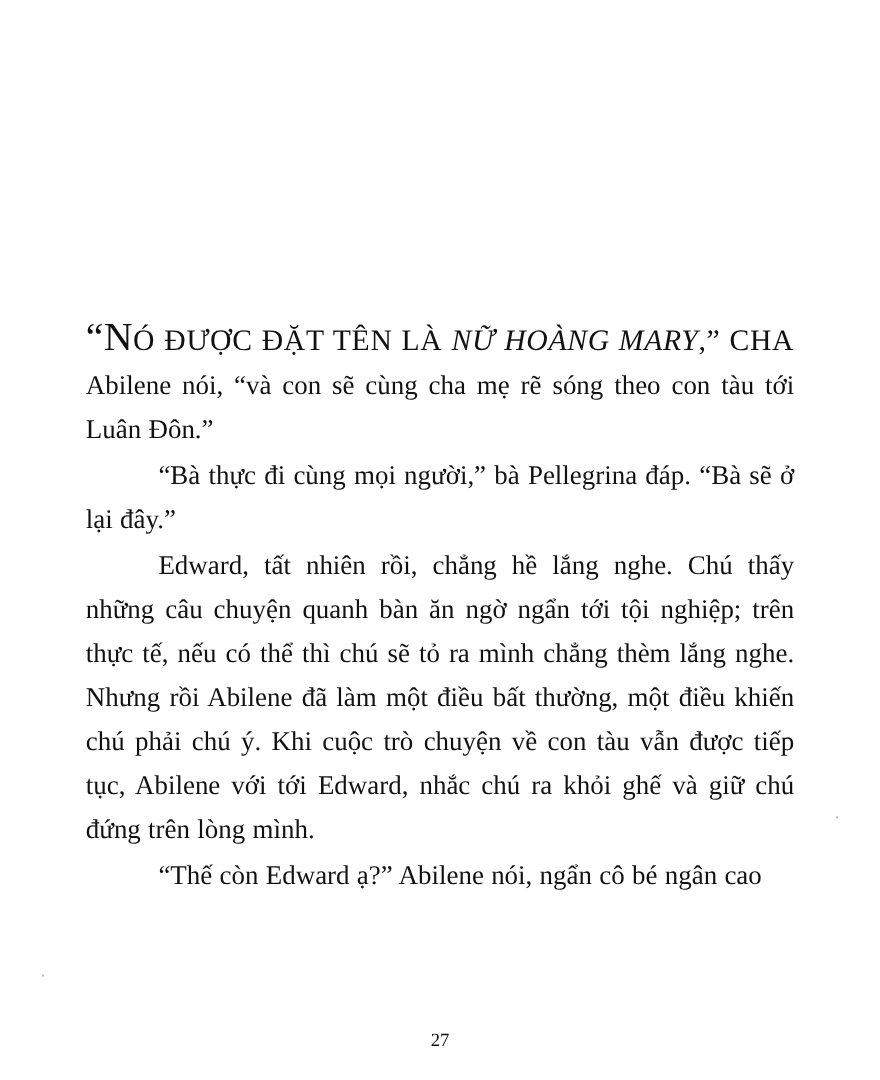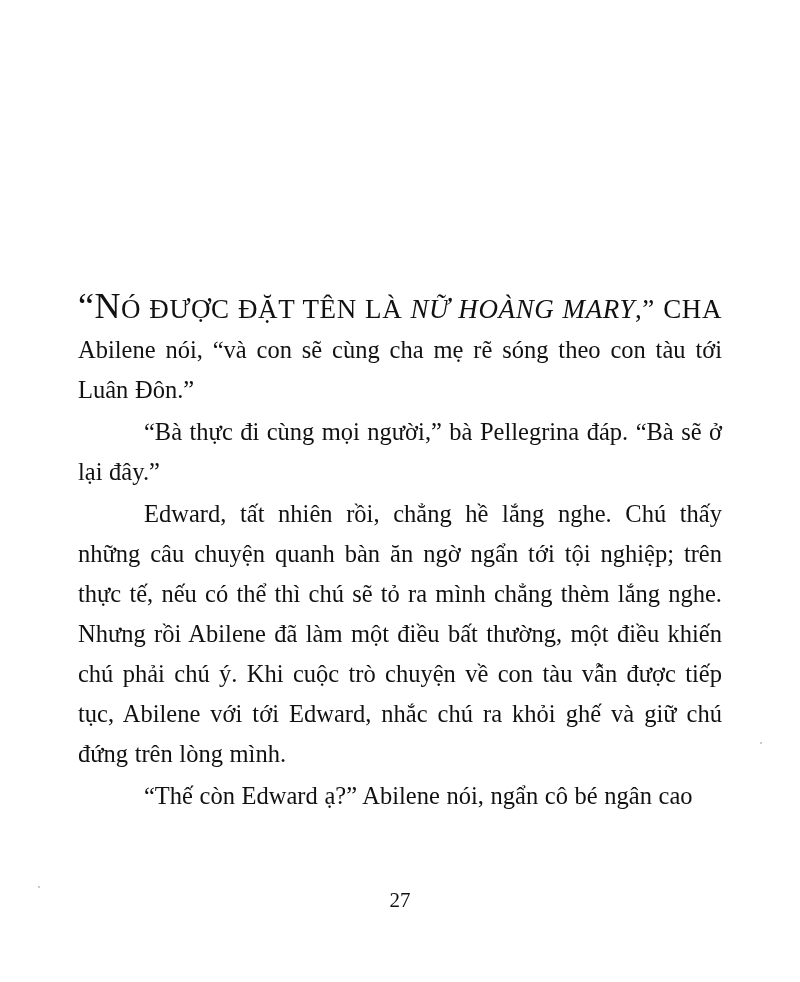--- a/index.html
+++ b/index.html
@@ -55,25 +55,25 @@
   .italic-caps {
     font-variant: small-caps;
     font-style: italic;
     font-size: 27px;
     letter-spacing: 0.6px;
   }
   .emph {
   }
   .folio {
     position: absolute;
-    top: 888px;
+    top: 936px;
     left: 0;
     width: 800px;
     text-align: center;
-    font-size: 21px;
+    font-size: 17px;
     color: #111111;
   }
   .speck {
     position: absolute;
     width: 2px;
     height: 2px;
     background: #b8b8b8;
     border-radius: 50%;
   }
 </style>

